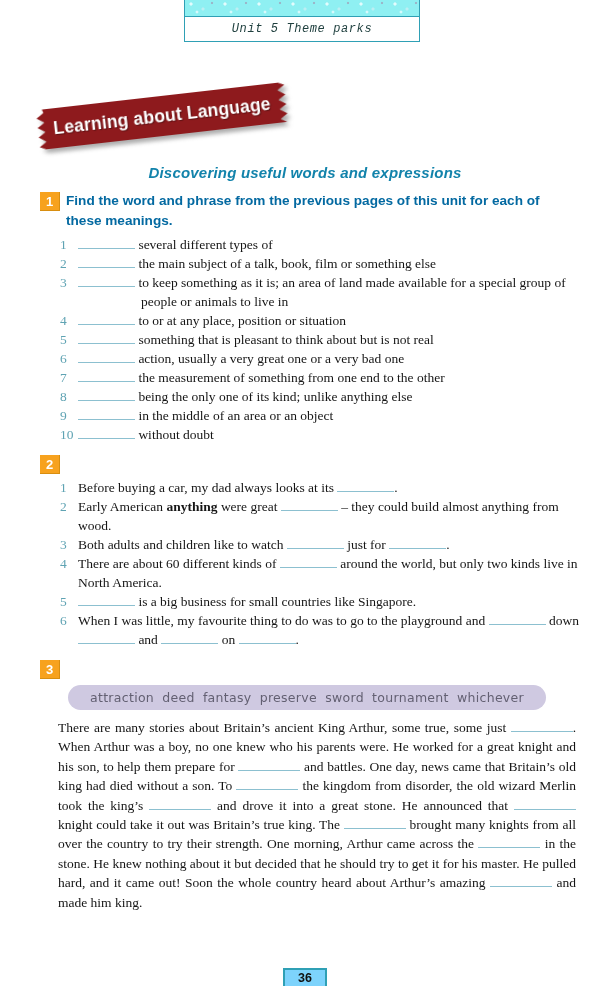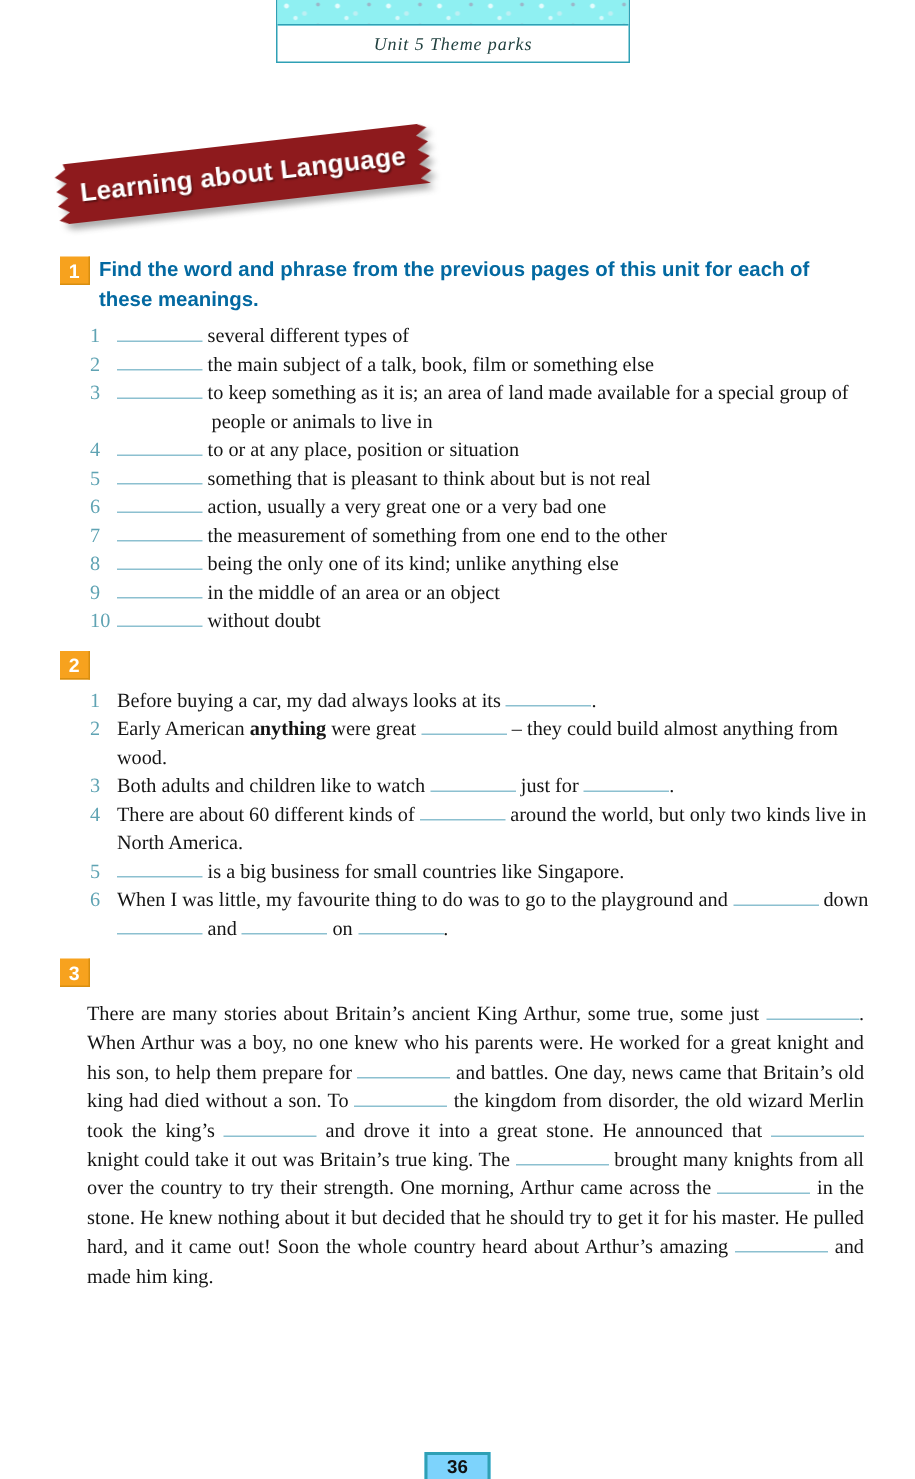--- a/index.html
+++ b/index.html
@@ -25,21 +25,21 @@
     background-image:
       radial-gradient(circle at 6px 4px,  #e3fcfd 0 1.2px, transparent 2px),
       radial-gradient(circle at 18px 9px, #bdeff3 0 1.1px, transparent 2px),
       radial-gradient(circle at 27px 3px, #9bb7c9 0 .9px, transparent 1.6px),
       radial-gradient(circle at 12px 12px,#d7f9fb 0 1px,  transparent 1.8px);
     background-size:34px 14px;
     border-bottom:1px solid var(--teal-border,#2FA0B5);
   }
   .figure-caption{
     height:24px;line-height:24px;text-align:center;
-    font-family:Liberation Serif, serif;
+    font-family:Liberation Mono, monospace;
     font-style:italic;font-size:12px;letter-spacing:.6px;color:#20403f;
   }
 
   
   .ribbon{
     position:absolute;left:37px;top:96px;width:250px;height:40px;
     transform:rotate(-6.5deg);
     filter:drop-shadow(3px 4px 2px rgba(70,70,70,.45));
   }
   .ribbon-shape{
@@ -147,20 +147,21 @@
   </div>
 
   <div class="ribbon">
     <div class="ribbon-shape">
       <span class="ribbon-text">Learning about Language</span>
     </div>
   </div>
 
   <div class="content">
 
+    <div class="section-title">Discovering useful words and expressions</div>
 
     <section class="exercise">
       <div class="ex-header">
         <span class="badge">1</span>
         <p class="instruction">Find the word and phrase from the previous pages of this unit for each of these meanings.</p>
       </div>
       <div class="qlist qlist-ex1">
           <div class="qrow">
             <span class="qnum">1</span>
             <span class="qtext"><span class="blank"></span> several different types of</span>
@@ -233,20 +234,29 @@
             <span class="qnum">6</span>
             <span class="qtext">When I was little, my favourite thing to do was to go to the playground and <span class="blank"></span> down <span class="blank"></span> and <span class="blank"></span> on <span class="blank"></span>.</span>
           </div>
         </div>
     </section>
 
     <section class="exercise">
       <div class="ex-header">
         <span class="badge">3</span>
       </div>
+      <div class="word-box purple">
+          <span class="word">attraction</span>
+          <span class="word">deed</span>
+          <span class="word">fantasy</span>
+          <span class="word">preserve</span>
+          <span class="word">sword</span>
+          <span class="word">tournament</span>
+          <span class="word">whichever</span>
+        </div>
       <p class="paragraph">There are many stories about Britain’s ancient King Arthur, some true, some just <span class="blank"></span>. When Arthur was a boy, no one knew who his parents were. He worked for a great knight and his son, to help them prepare for <span class="blank"></span> and battles. One day, news came that Britain’s old king had died without a son. To <span class="blank"></span> the kingdom from disorder, the old wizard Merlin took the king’s <span class="blank"></span> and drove it into a great stone. He announced that <span class="blank"></span> knight could take it out was Britain’s true king. The <span class="blank"></span> brought many knights from all over the country to try their strength. One morning, Arthur came across the <span class="blank"></span> in the stone. He knew nothing about it but decided that he should try to get it for his master. He pulled hard, and it came out! Soon the whole country heard about Arthur’s amazing <span class="blank"></span> and made him king.</p>
     </section>
 
   </div>
 
   <div class="page-footer">
     <div class="page-num">36</div>
     <div class="page-num-strip"></div>
   </div>
 

